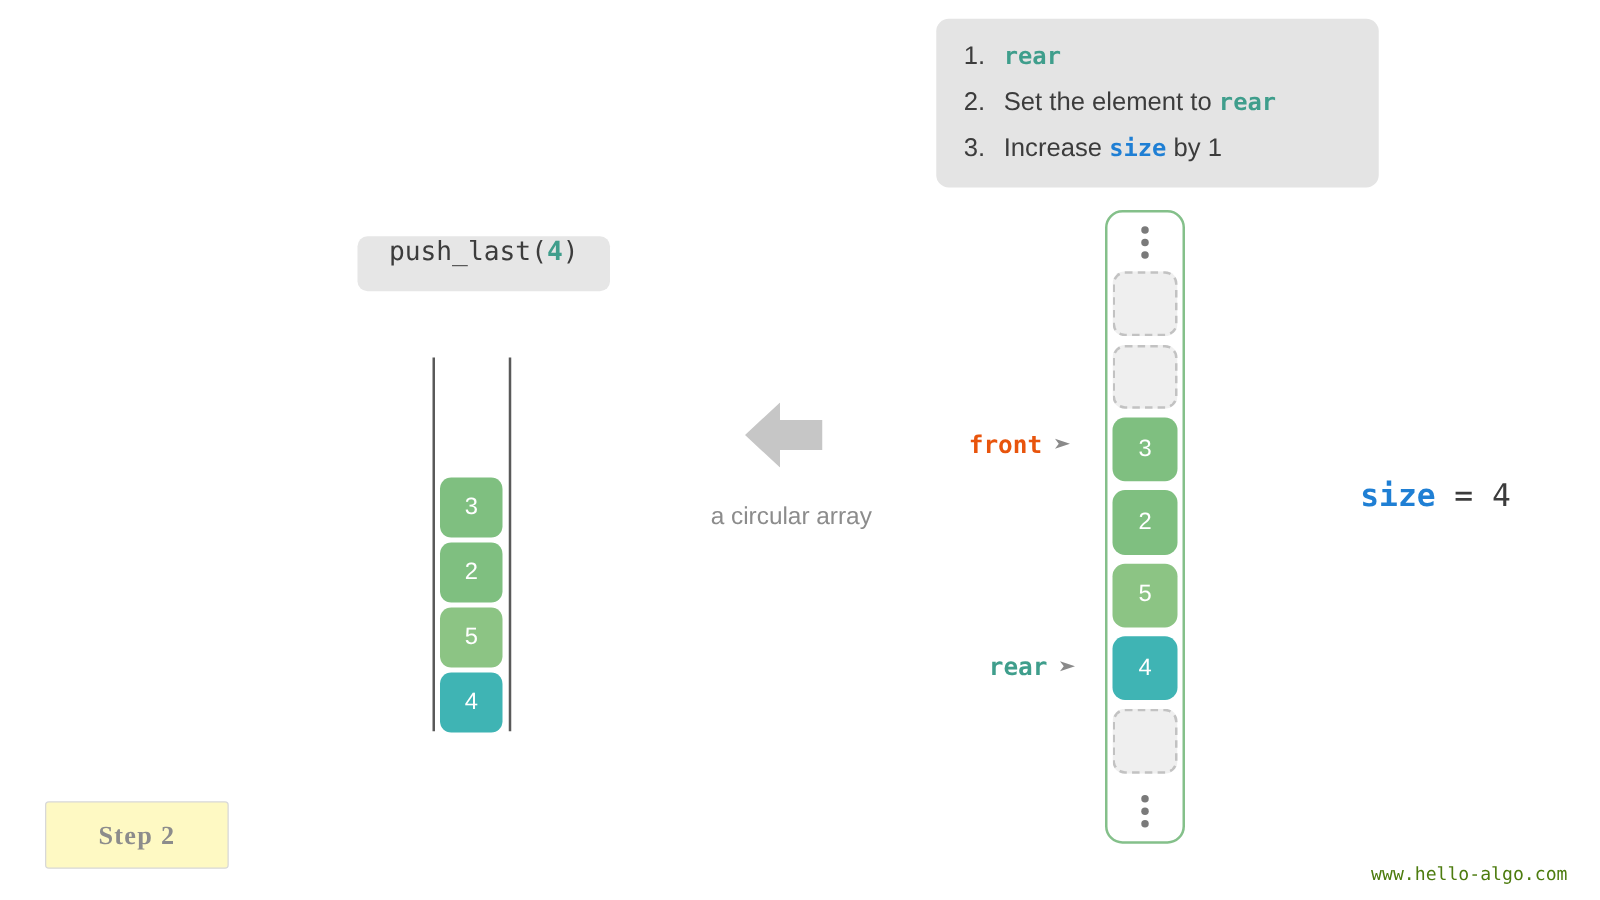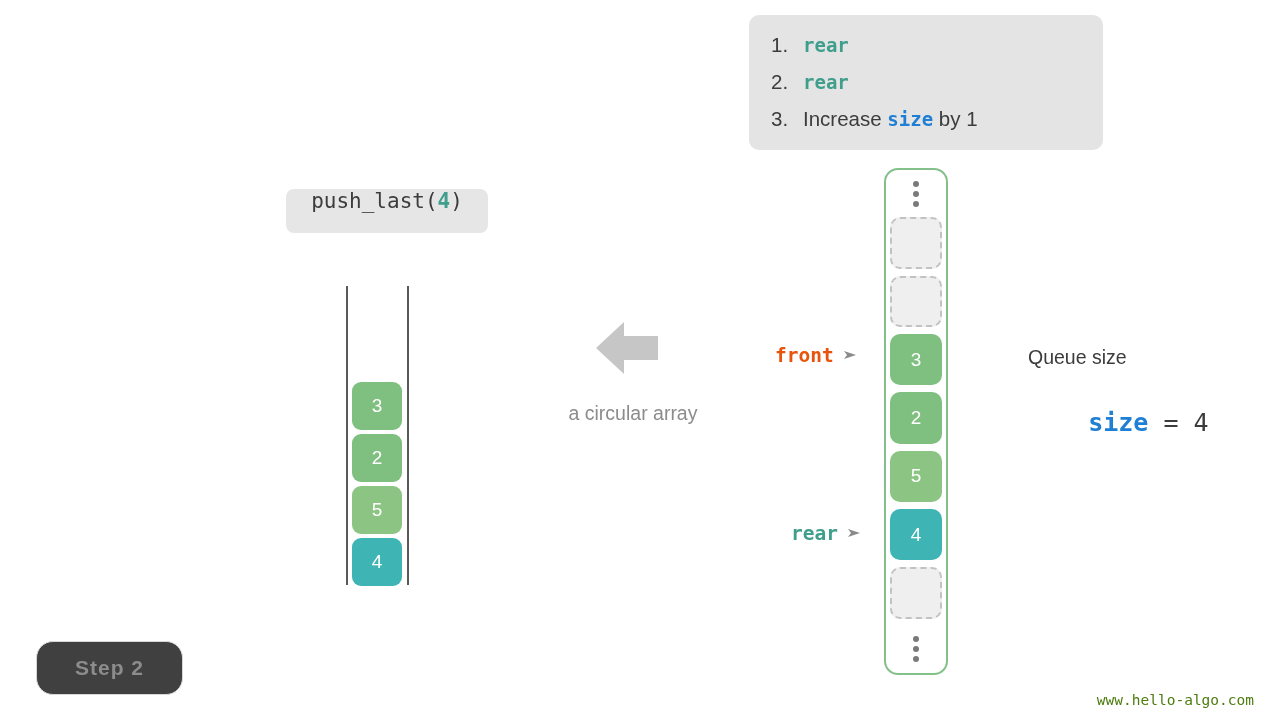--- a/index.html
+++ b/index.html
@@ -213,26 +213,26 @@
   #queue-size-expr .varname { color: #1f7fd4; font-weight: bold; }
 
   
   #step-badge {
     position: absolute;
     left: 36px;
     top: 641px;
     width: 145px;
     height: 52px;
     border: 1px solid #d8d8d8;
-    border-radius: 17px;
-    background: #404040;
-    display: flex;
-    align-items: center;
-    justify-content: center;
-    font-family: Liberation Sans, sans-serif;
+    border-radius: 3px;
+    background: #fef9c3;
+    display: flex;
+    align-items: center;
+    justify-content: center;
+    font-family: Liberation Serif, serif;
     font-weight: bold;
     font-size: 21px;
     color: #8c8c8c;
     letter-spacing: 1px;
   }
 
   
   #watermark {
     position: absolute;
     right: 26px;
@@ -246,20 +246,21 @@
 <body>
 
 <div id="instruction-panel">
   <div class="instr-row">
     <span class="instr-num">1.</span>
     <span class="mono-teal">rear</span>
     <span></span>
   </div>
   <div class="instr-row">
     <span class="instr-num">2.</span>
+    <span>Set the element to </span>
     <span class="mono-teal">rear</span>
     <span></span>
   </div>
   <div class="instr-row">
     <span class="instr-num">3.</span>
     <span>Increase </span>
     <span class="mono-blue">size</span>
     <span> by 1</span>
   </div>
 </div>
@@ -344,21 +345,20 @@
       <span></span>
     </div>
   <div class="dots">
     <span></span>
       <span></span>
       <span></span>
   </div>
 </div>
 
 <div id="queue-size-info">
-  <div id="queue-size-title">Queue size</div>
   <div id="queue-size-expr">
     <span class="varname">size</span><span> = </span><span>4</span>
   </div>
 </div>
 
 <div id="step-badge">
   <span>Step 2</span>
 </div>
 
 <div id="watermark">www.hello-algo.com</div>

